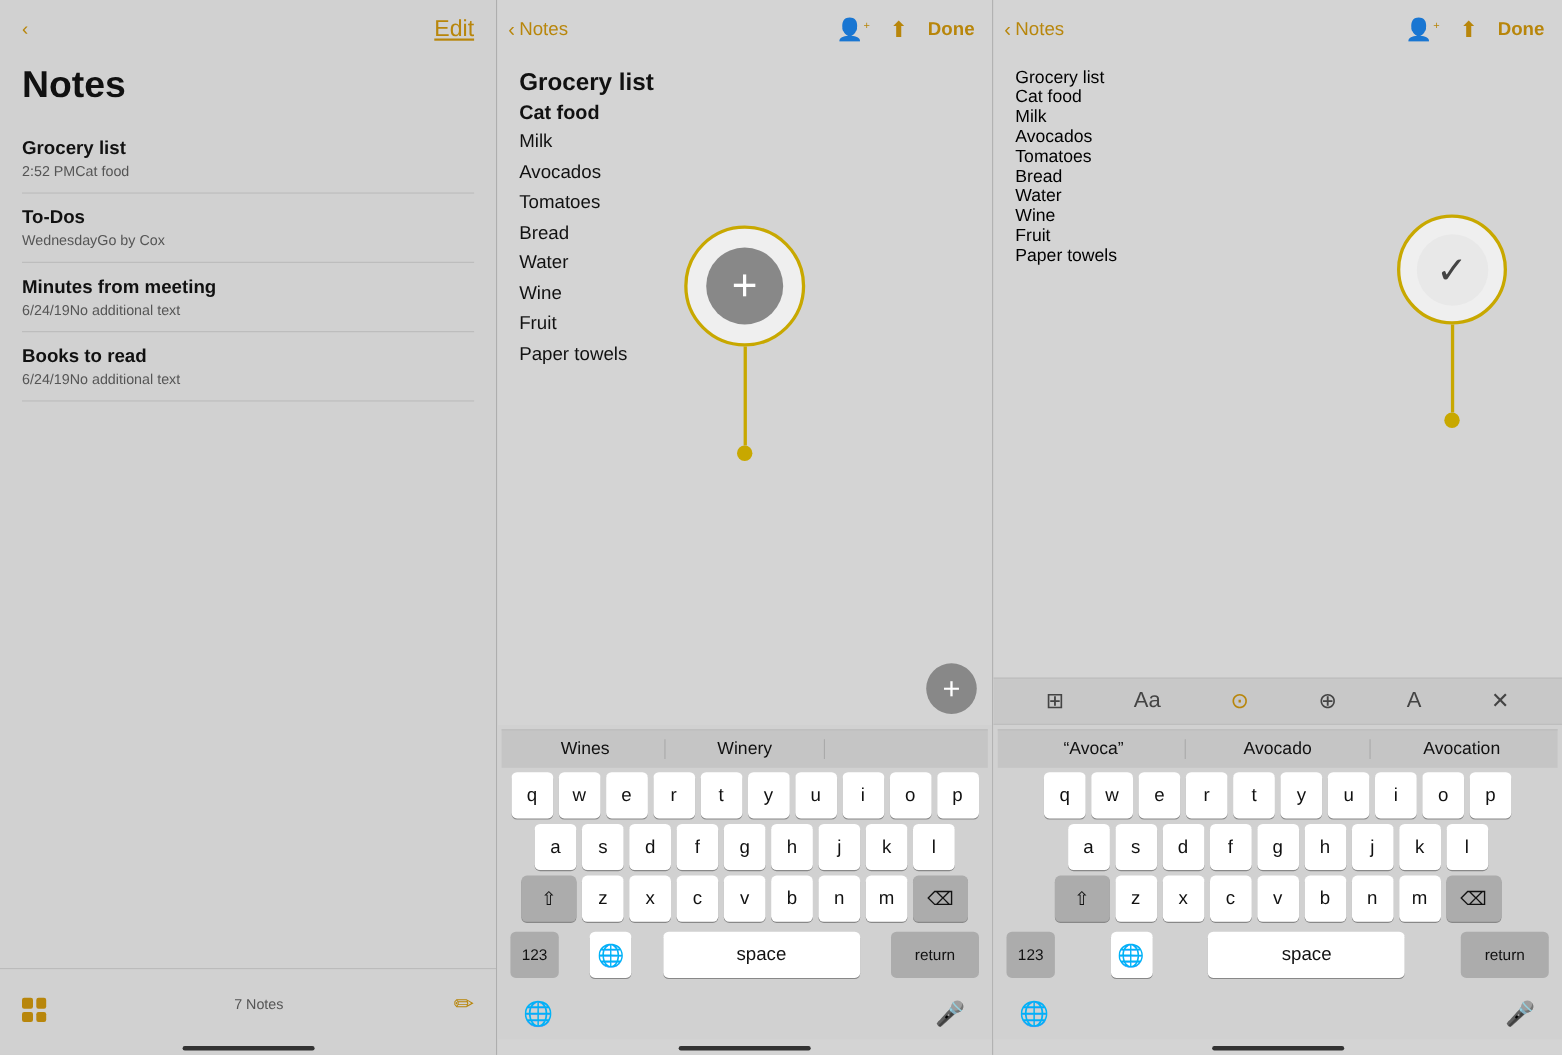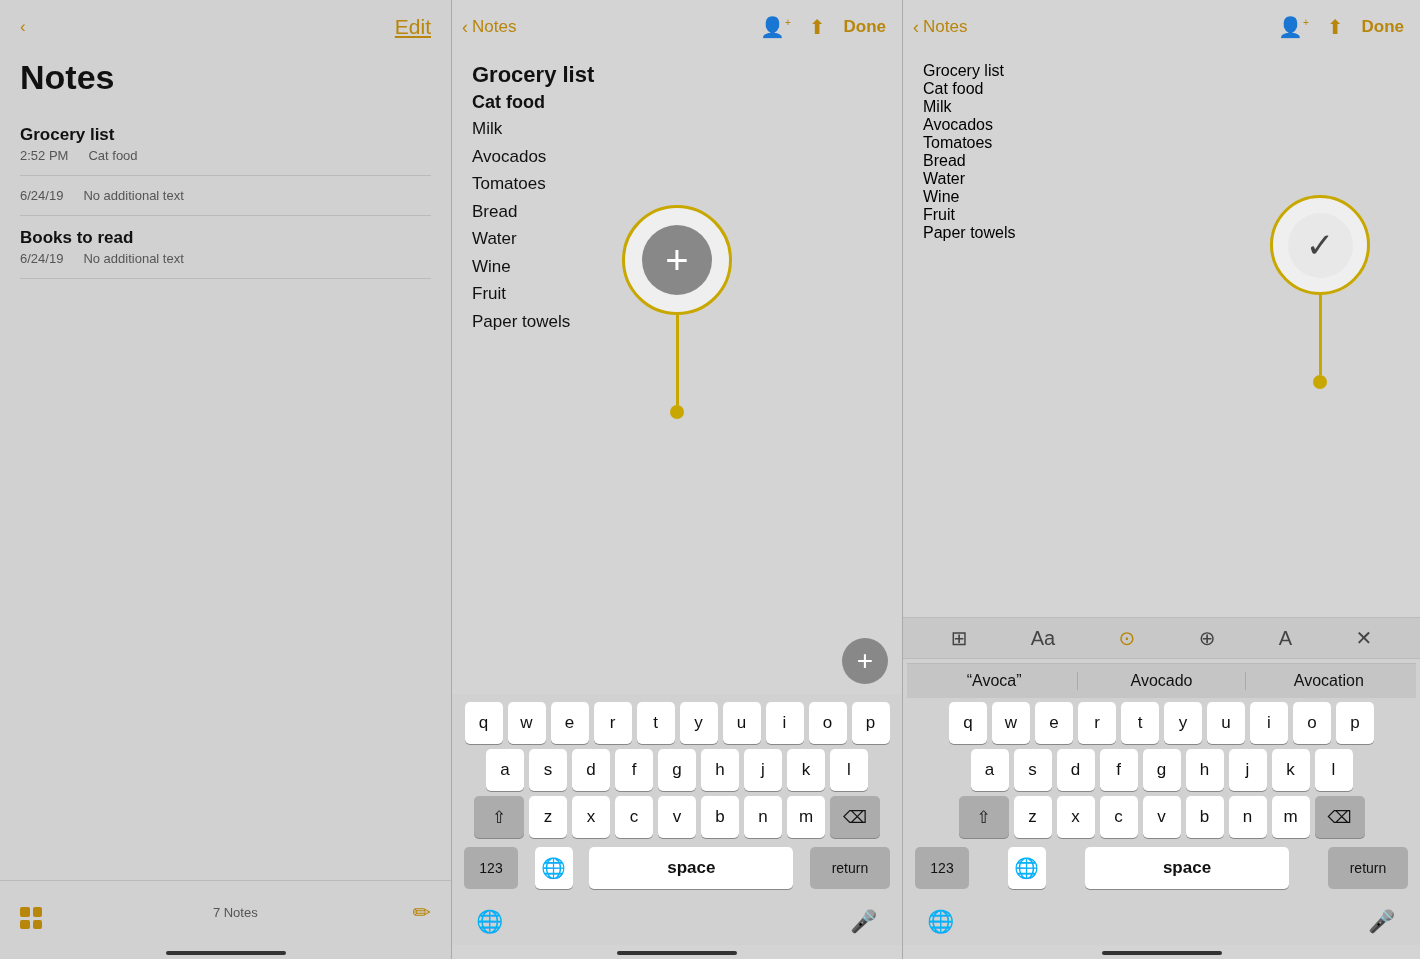--- a/index.html
+++ b/index.html
@@ -65,21 +65,21 @@
       font-size: 17px;
       font-weight: 600;
       color: #111;
       margin-bottom: 3px;
     }
     .note-item .note-meta {
       font-size: 13px;
       color: #555;
     }
     .note-item .note-meta .note-time {
-      margin-right: 20px;
+      margin-right: 0;
     }
     .panel-left .bottom-bar {
       display: flex;
       justify-content: space-between;
       align-items: center;
       padding: 16px 20px;
       border-top: 1px solid #bbb;
     }
     .bottom-bar .notes-count {
       font-size: 13px;
@@ -296,39 +296,38 @@
       box-shadow: 0 1px 0 #888;
       cursor: pointer;
       font-weight: 400;
     }
     .key-dark {
       background: #acacac;
       color: #111;
       box-shadow: 0 1px 0 #888;
     }
     .key-space {
-      width: 204px;
-      font-weight: bold;
+      width: 179px;
     }
     .key-shift {
       width: 50px;
     }
     .key-delete {
       width: 50px;
     }
     .keyboard-bottom-row {
       display: flex;
       justify-content: space-between;
       align-items: center;
       padding: 4px 6px 8px 6px;
     }
     .key-123 {
       background: #acacac;
       border-radius: 5px;
-      width: 54px;
+      width: 44px;
       height: 42px;
       display: flex;
       align-items: center;
       justify-content: center;
       font-size: 14px;
       color: #111;
       cursor: pointer;
     }
     .key-return {
       background: #acacac;
@@ -446,20 +445,25 @@
     <span class="edit-btn">Edit</span>
   </div>
   <div class="page-title">Notes</div>
   <div class="notes-list">
 
   <div class="note-item">
         <div class="note-title">Grocery list</div>
       <div class="note-meta"><span class="note-time">2:52 PM</span><span>Cat food</span></div>
       </div>
       <div class="note-item">
+        <div class="note-title">To-Dos</div>
+      <div class="note-meta"><span class="note-time">Wednesday</span><span>Go by Cox</span></div>
+      </div>
+      <div class="note-item">
+        <div class="note-title">Minutes from meeting</div>
       <div class="note-meta"><span class="note-time">6/24/19</span><span>No additional text</span></div>
       </div>
       <div class="note-item">
         <div class="note-title">Books to read</div>
       <div class="note-meta"><span class="note-time">6/24/19</span><span>No additional text</span></div>
       </div>
     </div>
   <div class="bottom-bar">
     <div class="icon-btn">
       <div class="grid-icon">
@@ -508,20 +512,25 @@
         <div class="plus-inner">+</div>
       </div>
       <div class="callout-line"></div>
       <div class="callout-dot"></div>
     </div>
 
     <div class="floating-add-btn">+</div>
   </div>
 
   <div class="keyboard-area">
+    <div class="autocorrect-bar">
+      <span>Wines</span>
+      <span>Winery</span>
+      <span></span>
+    </div>
     <div class="keyboard-rows">
       <div class="key-row" id="mid-row1">
           <div class="key">q</div>
           <div class="key">w</div>
           <div class="key">e</div>
           <div class="key">r</div>
           <div class="key">t</div>
           <div class="key">y</div>
           <div class="key">u</div>
           <div class="key">i</div>

